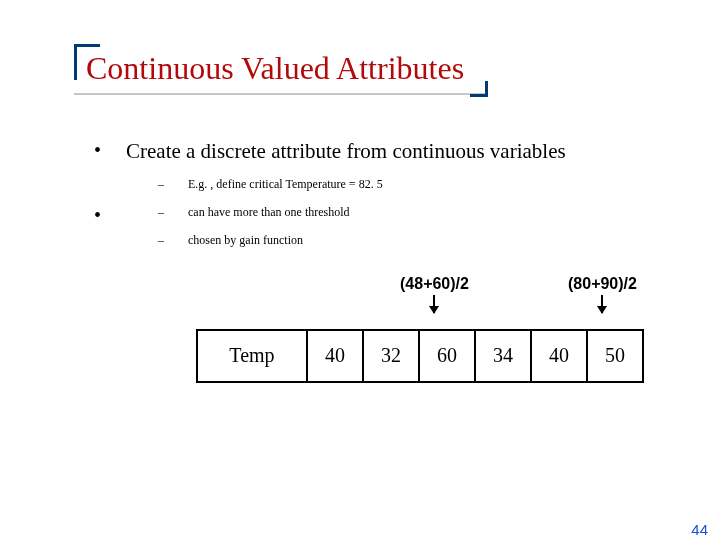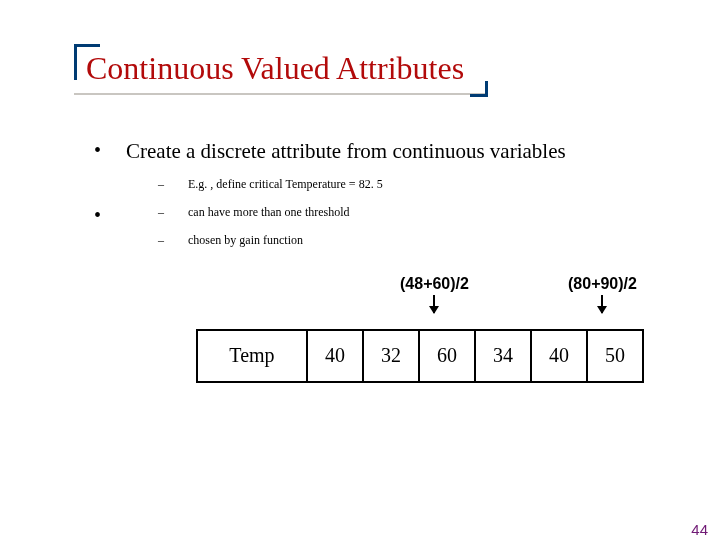--- a/index.html
+++ b/index.html
@@ -123,21 +123,21 @@
   }
   table.data td.cell {
     width: 56px;
   }
   .pagenum {
     position: absolute;
     bottom: 14px;
     right: 24px;
     font-family: Arial, Helvetica, sans-serif;
     font-size: 15px;
-    color: #701a75;
+    color: #1d4ed8;
   }
 </style>
 </head>
 <body>
 
 
 
 <div class="title-wrap">
   <div class="title-corner-tl"></div>
   <div class="title-underline"></div>

